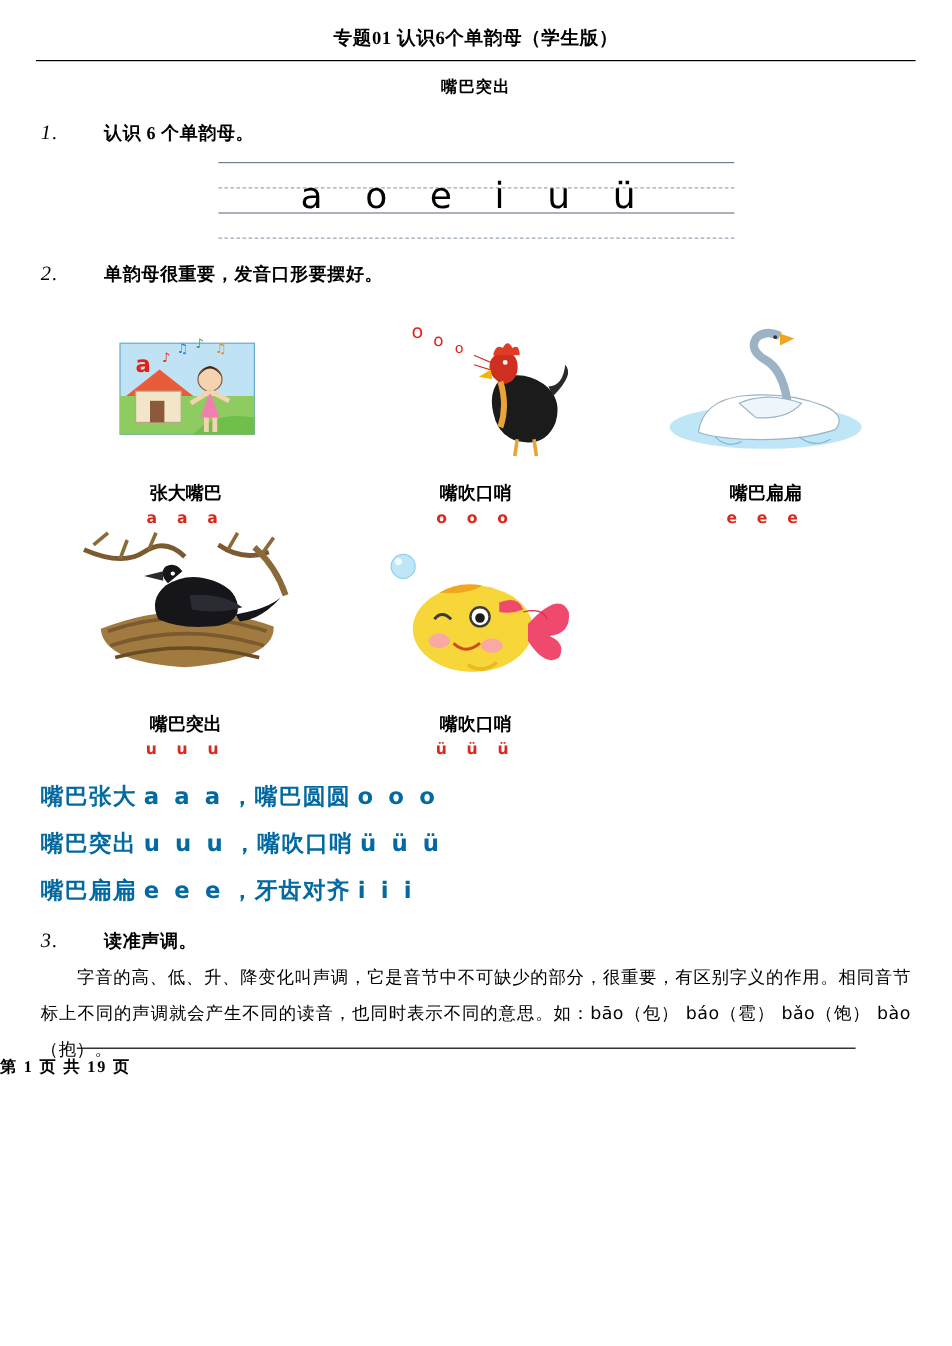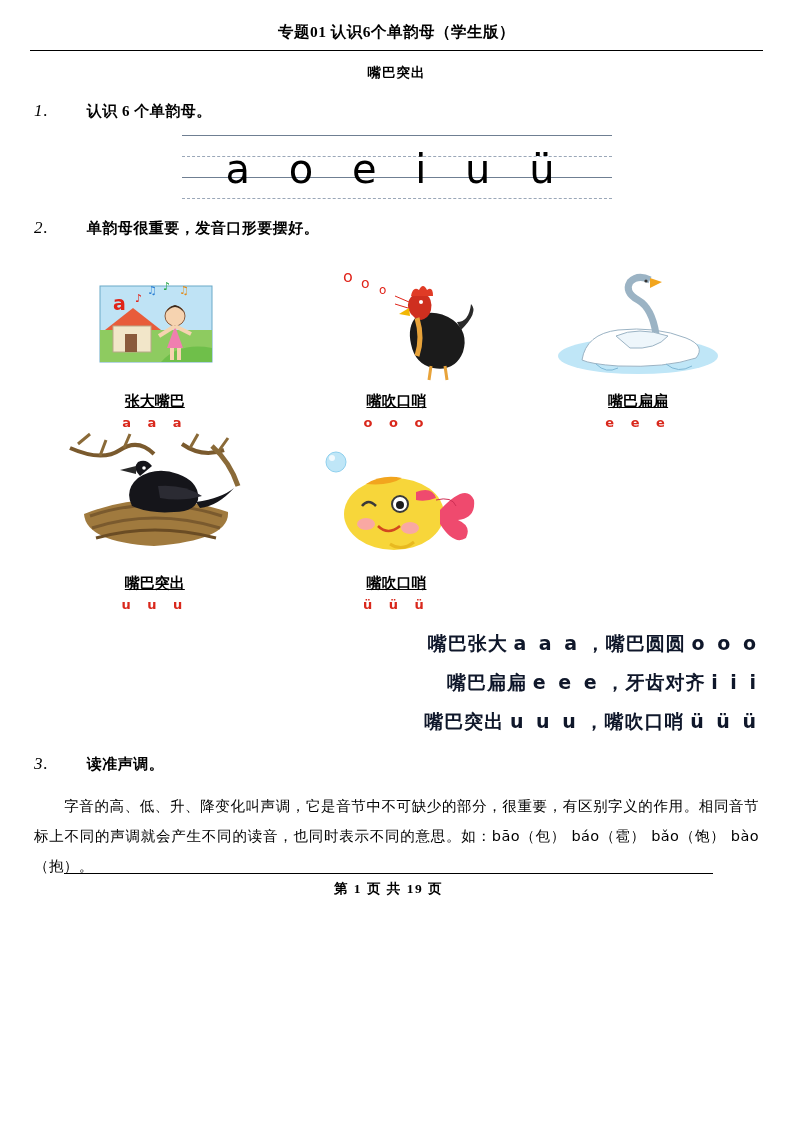--- a/index.html
+++ b/index.html
@@ -86,21 +86,21 @@
     border-top: 1px solid #9aa7b8;
   }
   .vline.solid { border-top: 1px solid #6f7f92; }
   .vline.dashed { border-top: 1px dashed #9aa7b8; }
   .vowel-text {
     position: absolute;
     left: 0; right: 0;
     top: 11px;
     text-align: center;
     font-family: "DejaVu Sans", sans-serif;
-    font-size: 40px;
+    font-size: 30px;
     letter-spacing: 13px;
     color: #000;
   }
 
   
   .pic-grid {
     margin-top: 16px;
     display: flex;
     flex-wrap: wrap;
   }
@@ -114,63 +114,62 @@
     height: 132px;
     display: flex;
     align-items: flex-end;
     justify-content: center;
     position: relative;
   }
   .cap {
     font-family: "Liberation Sans", sans-serif;
     font-size: 15px;
     font-weight: bold;
-    margin-top: 6px;
+    margin-top: 16px;
     color: #000;
-    text-decoration: underline;
   }
   .cap-py {
     font-family: "DejaVu Sans", sans-serif;
     font-size: 13px;
     font-weight: bold;
     color: #d9281c;
     letter-spacing: 6px;
     margin-top: 4px;
   }
 
   
   .chant {
-    text-align: right;
-    color: #0f172a;
+    text-align: left;
+    color: #0369a1;
     font-family: "Liberation Serif", serif;
     font-weight: bold;
     font-size: 19px;
     margin-top: 13px;
     letter-spacing: 1px;
   }
   .chant .py { font-family: "DejaVu Sans", sans-serif; letter-spacing: 3px; }
 
   
   .para {
-    margin-top: 17px;
+    margin-top: 6px;
     font-family: "Liberation Serif", serif;
     font-size: 14.5px;
     line-height: 30px;
     text-align: justify;
     letter-spacing: 0.4px;
   }
   .para .indent { display: inline-block; width: 30px; }
   .mono-py { font-family: "DejaVu Sans", sans-serif; }
 
   
   .footer {
     position: absolute;
     left: 0; right: 16px;
     bottom: 24px;
-    text-align: center;
+    text-align: left;
   }
   .footer-rule {
     border-top: 1px solid #000;
     margin: 0 64px 6px 64px;
   }
   .footer-text {
     font-family: "Liberation Serif", serif;
     font-weight: bold;
     font-size: 13.5px;
     letter-spacing: 1.5px;
@@ -334,31 +333,31 @@
     </div>
   </div>
 
   <div class="chant">
     <span>嘴巴张大</span>
     <span class="py">a a a</span>
     <span>，嘴巴圆圆</span>
     <span class="py">o o o</span>
   </div>
   <div class="chant">
+    <span>嘴巴突出</span>
+    <span class="py">u u u</span>
+    <span>，嘴吹口哨</span>
+    <span class="py">ü ü ü</span>
+  </div>
+  <div class="chant">
     <span>嘴巴扁扁</span>
     <span class="py">e e e</span>
     <span>，牙齿对齐</span>
     <span class="py">i i i</span>
   </div>
-  <div class="chant">
-    <span>嘴巴突出</span>
-    <span class="py">u u u</span>
-    <span>，嘴吹口哨</span>
-    <span class="py">ü ü ü</span>
-  </div>
 
   <div class="item">
     <span class="num">3.</span>
     <span class="txt">读准声调。</span>
   </div>
 
   <div class="para">
     <span class="indent"></span><span>字音的高、低、升、降变化叫声调，它是音节中不可缺少的部分，很重要，有区别字义的作用。相同音节标上不同的声调就会产生不同的读音，也同时表示不同的意思。如：</span><span class="mono-py">bāo（包） báo（雹） bǎo（饱） bào（抱）。</span>
   </div>
 

